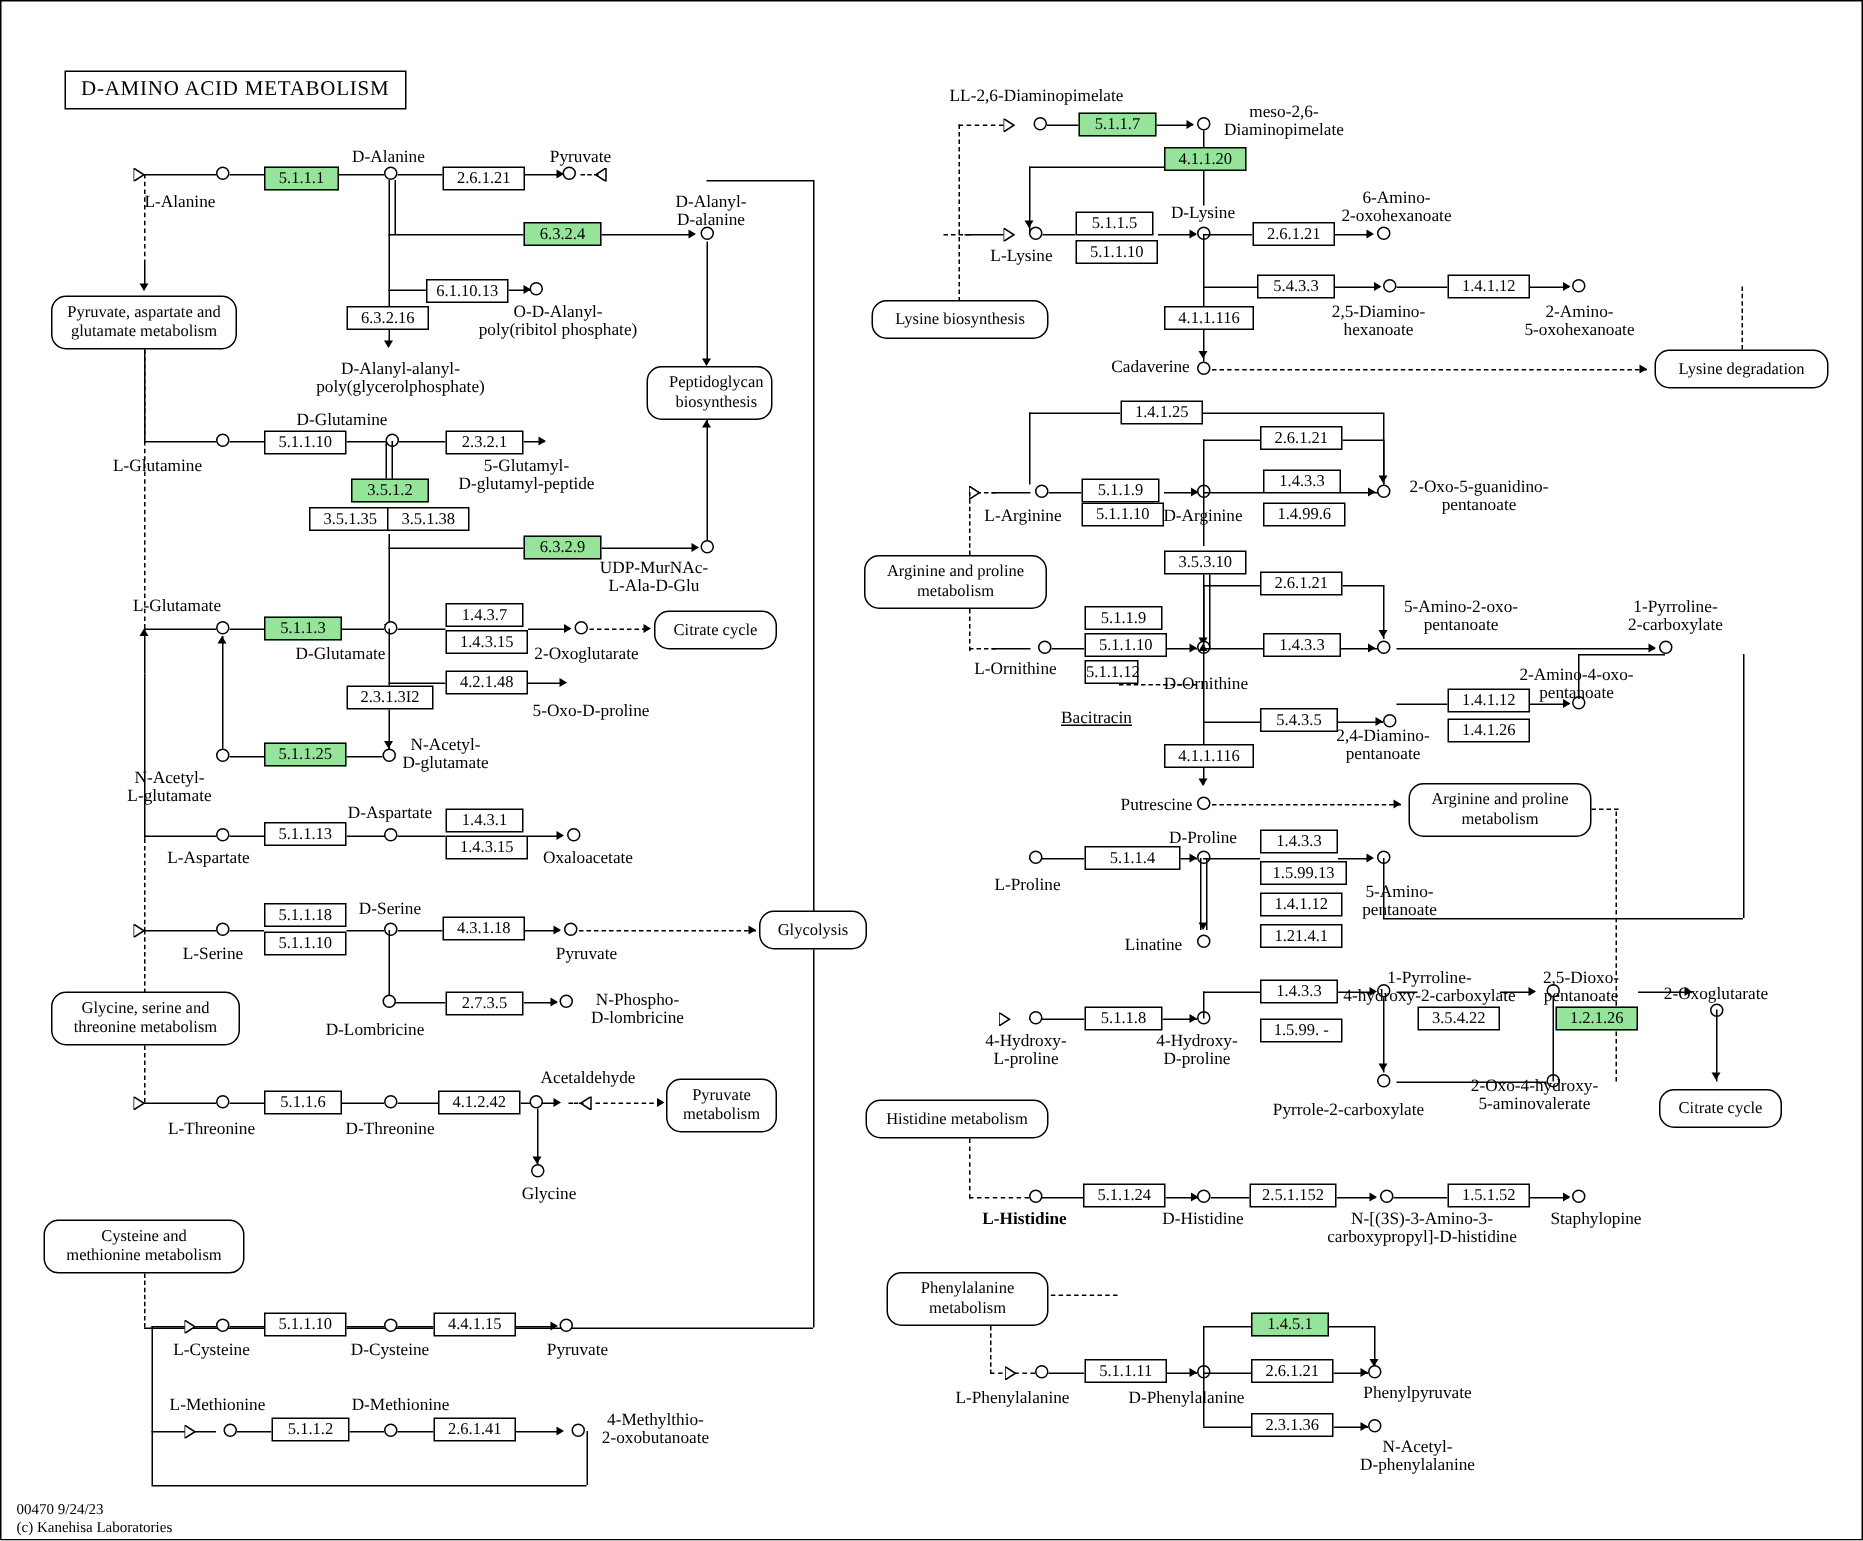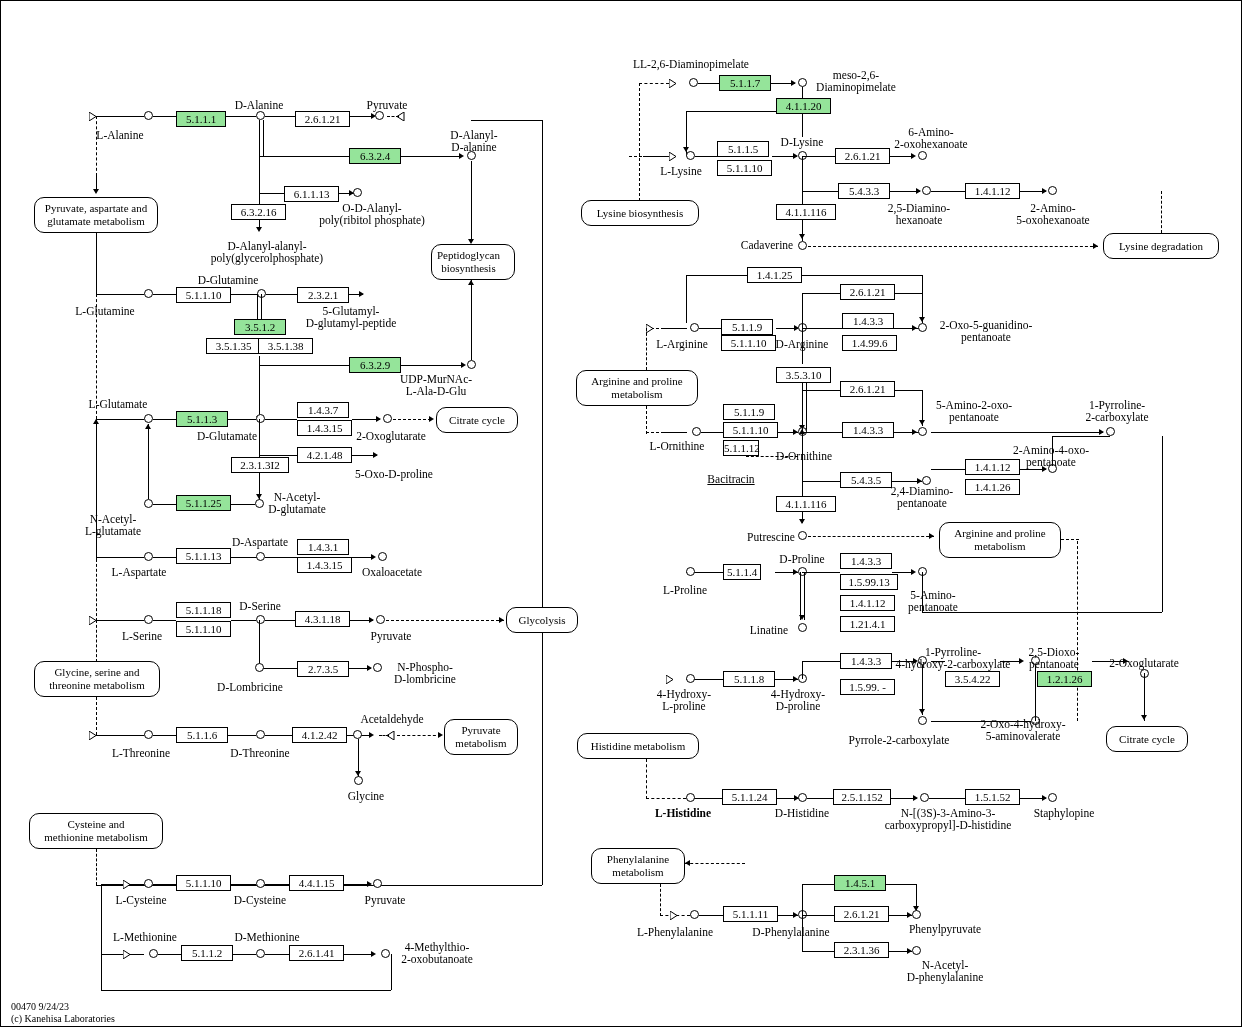--- a/index.html
+++ b/index.html
@@ -23,20 +23,21 @@
   .arru{position:absolute;width:0;height:0;border-bottom:5px solid #000;border-left:3.5px solid transparent;border-right:3.5px solid transparent;}
   .triw{position:absolute;width:7px;height:8px;}
   .triw svg{display:block}
   .foot{position:absolute;left:10px;font-size:10px;color:#000;font-family:"Liberation Serif",serif;}
 </style>
 </head>
 <body>
 
 <div id="page">
 
+  <div class="title" style="left:42px;top:46px;">D-AMINO ACID  METABOLISM</div>
 
   <div class="ln hln" style="left:95px;top:115px;width:48px;"></div>
   <div class="ln hln" style="left:152px;top:115px;width:24px;"></div>
   <div class="ln hln" style="left:225px;top:115px;width:30px;"></div>
   <div class="ln hln" style="left:264px;top:115px;width:30px;"></div>
   <div class="ln hln" style="left:349px;top:115px;width:24px;"></div>
   <div class="arr" style="left:370px;top:111.5px;"></div>
   <div class="arrl" style="left:143px;top:111.5px;"></div>
   <div class="node" style="left:143px;top:110px;"></div>
   <div class="node" style="left:255px;top:110px;"></div>
@@ -480,45 +481,45 @@
   <div class="node" style="left:911px;top:909px;"></div>
 
   <div class="ln vln" style="left:801px;top:914px;height:36px;"></div>
   <div class="ln hln" style="left:801px;top:950px;width:32px;"></div>
   <div class="ln hln" style="left:888px;top:950px;width:23px;"></div>
   <div class="arr" style="left:906px;top:946.5px;"></div>
   <div class="node" style="left:911px;top:945px;"></div>
 
   <div class="map" style="left:33px;top:196px;width:124px;height:36px;display:flex;align-items:center;justify-content:center;"><span>Pyruvate, aspartate and
 glutamate metabolism</span></div>
-  <div class="map" style="left:430px;top:243px;width:84px;height:36px;display:flex;align-items:center;justify-content:flex-start;"><span>Peptidoglycan
+  <div class="map" style="left:430px;top:243px;width:84px;height:36px;display:flex;align-items:center;justify-content:flex-end;"><span>Peptidoglycan
 biosynthesis</span></div>
   <div class="map" style="left:435px;top:406px;width:82px;height:26px;display:flex;align-items:center;justify-content:center;"><span>Citrate cycle</span></div>
   <div class="map" style="left:505px;top:606px;width:72px;height:26px;display:flex;align-items:center;justify-content:center;"><span>Glycolysis</span></div>
   <div class="map" style="left:33px;top:660px;width:126px;height:36px;display:flex;align-items:center;justify-content:center;"><span>Glycine, serine and
 threonine metabolism</span></div>
   <div class="map" style="left:443px;top:718px;width:74px;height:36px;display:flex;align-items:center;justify-content:center;"><span>Pyruvate
 metabolism</span></div>
   <div class="map" style="left:28px;top:812px;width:134px;height:36px;display:flex;align-items:center;justify-content:center;"><span>Cysteine and
 methionine metabolism</span></div>
   <div class="map" style="left:580px;top:199px;width:118px;height:26px;display:flex;align-items:center;justify-content:center;"><span>Lysine biosynthesis</span></div>
   <div class="map" style="left:1102px;top:232px;width:116px;height:26px;display:flex;align-items:center;justify-content:center;"><span>Lysine degradation</span></div>
   <div class="map" style="left:575px;top:369px;width:122px;height:36px;display:flex;align-items:center;justify-content:center;"><span>Arginine and proline
 metabolism</span></div>
   <div class="map" style="left:938px;top:521px;width:122px;height:36px;display:flex;align-items:center;justify-content:center;"><span>Arginine and proline
 metabolism</span></div>
   <div class="map" style="left:1105px;top:725px;width:82px;height:26px;display:flex;align-items:center;justify-content:center;"><span>Citrate cycle</span></div>
   <div class="map" style="left:576px;top:732px;width:122px;height:26px;display:flex;align-items:center;justify-content:center;"><span>Histidine metabolism</span></div>
-  <div class="map" style="left:590px;top:847px;width:94px;height:36px;display:flex;align-items:center;justify-content:center;"><span>Phenylalanine
+  <div class="map" style="left:590px;top:847px;width:108px;height:36px;display:flex;align-items:center;justify-content:center;"><span>Phenylalanine
 metabolism</span></div>
 
   <div class="ec g" style="left:175px;top:110px;width:50px;">5.1.1.1</div>
   <div class="ec" style="left:294px;top:110px;width:55px;">2.6.1.21</div>
   <div class="ec g" style="left:348px;top:147px;width:52px;">6.3.2.4</div>
-  <div class="ec" style="left:283px;top:185px;width:55px;">6.1.1.13</div>
+  <div class="ec" style="left:283px;top:185px;width:55px;">6.1.10.13</div>
   <div class="ec" style="left:230px;top:203px;width:55px;">6.3.2.16</div>
   <div class="ec" style="left:175px;top:286px;width:55px;">5.1.1.10</div>
   <div class="ec" style="left:296px;top:286px;width:52px;">2.3.2.1</div>
   <div class="ec g" style="left:233px;top:318px;width:52px;">3.5.1.2</div>
   <div class="ec" style="left:205px;top:337px;width:55px;">3.5.1.35</div>
   <div class="ec" style="left:257px;top:337px;width:55px;">3.5.1.38</div>
   <div class="ec g" style="left:348px;top:356px;width:52px;">6.3.2.9</div>
   <div class="ec g" style="left:175px;top:410px;width:52px;">5.1.1.3</div>
   <div class="ec" style="left:296px;top:401px;width:52px;">1.4.3.7</div>
   <div class="ec" style="left:296px;top:419px;width:55px;">1.4.3.15</div>
@@ -556,21 +557,21 @@
   <div class="ec" style="left:775px;top:366px;width:55px;">3.5.3.10</div>
   <div class="ec" style="left:839px;top:380px;width:55px;">2.6.1.21</div>
   <div class="ec" style="left:722px;top:403px;width:52px;">5.1.1.9</div>
   <div class="ec" style="left:722px;top:421px;width:55px;">5.1.1.10</div>
   <div class="ec" style="left:722px;top:439px;width:36px;">5.1.1.12</div>
   <div class="ec" style="left:841px;top:421px;width:52px;">1.4.3.3</div>
   <div class="ec" style="left:839px;top:471px;width:52px;">5.4.3.5</div>
   <div class="ec" style="left:964px;top:458px;width:55px;">1.4.1.12</div>
   <div class="ec" style="left:964px;top:478px;width:55px;">1.4.1.26</div>
   <div class="ec" style="left:775px;top:495px;width:60px;">4.1.1.116</div>
-  <div class="ec" style="left:722px;top:563px;width:38px;">5.1.1.4</div>
+  <div class="ec" style="left:722px;top:563px;width:64px;">5.1.1.4</div>
   <div class="ec" style="left:839px;top:552px;width:52px;">1.4.3.3</div>
   <div class="ec" style="left:839px;top:573px;width:58px;">1.5.99.13</div>
   <div class="ec" style="left:839px;top:594px;width:55px;">1.4.1.12</div>
   <div class="ec" style="left:839px;top:615px;width:55px;">1.21.4.1</div>
   <div class="ec" style="left:722px;top:670px;width:52px;">5.1.1.8</div>
   <div class="ec" style="left:839px;top:652px;width:52px;">1.4.3.3</div>
   <div class="ec" style="left:839px;top:678px;width:55px;">1.5.99. -</div>
   <div class="ec" style="left:944px;top:670px;width:55px;">3.5.4.22</div>
   <div class="ec g" style="left:1036px;top:670px;width:55px;">1.2.1.26</div>
   <div class="ec" style="left:721px;top:788px;width:55px;">5.1.1.24</div>

